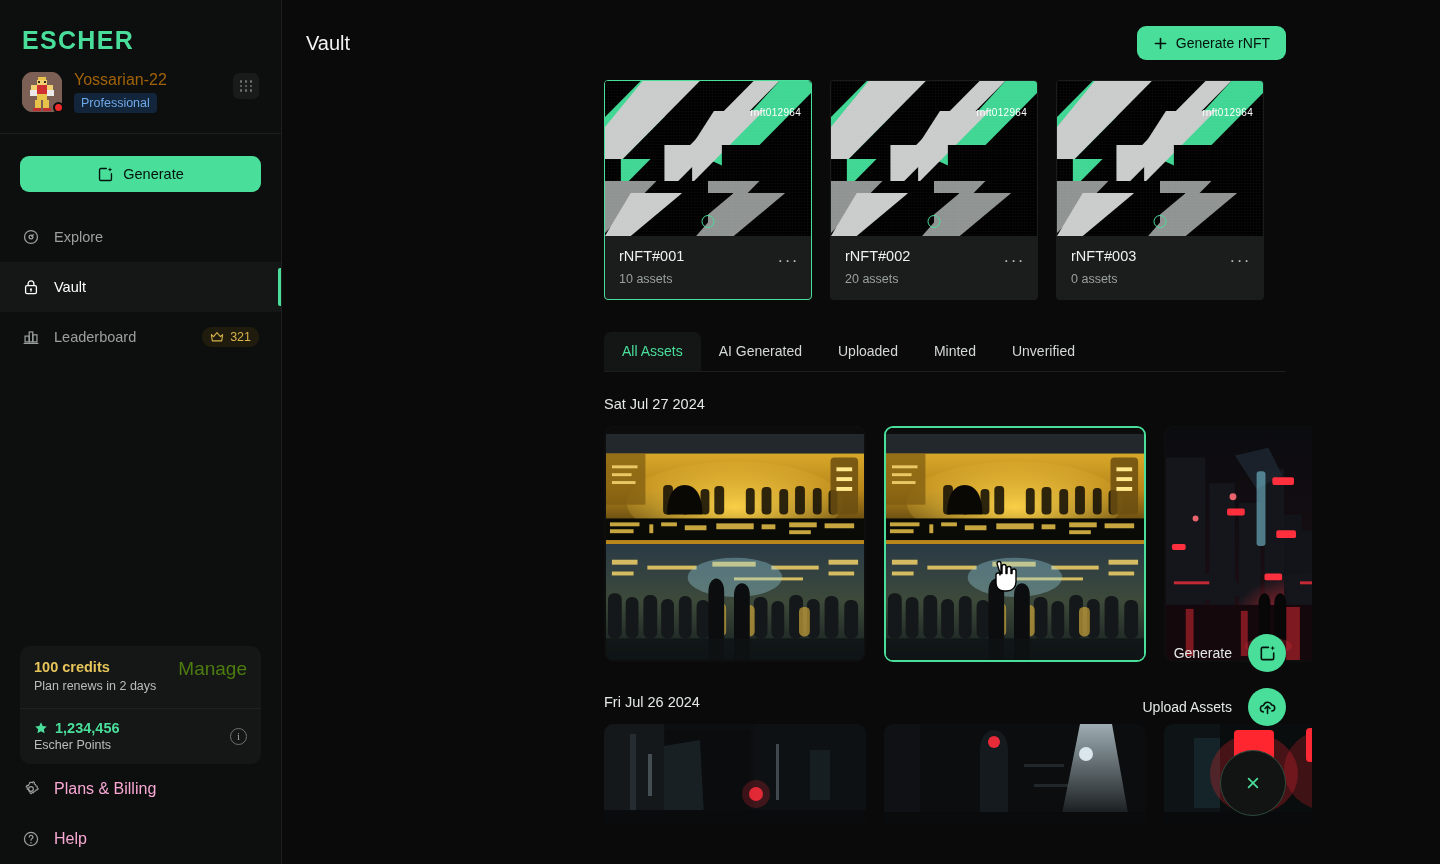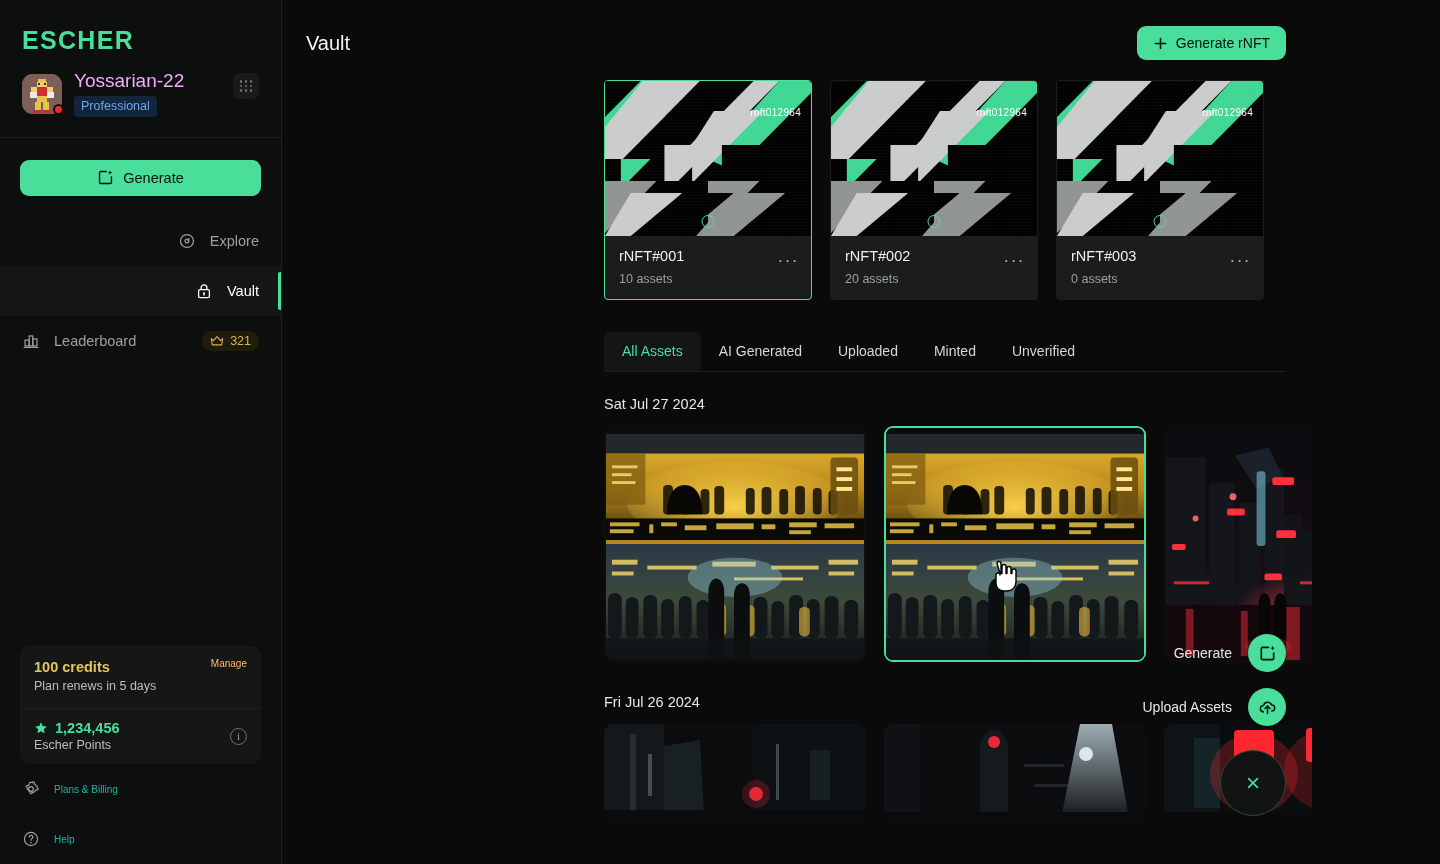--- a/index.html
+++ b/index.html
@@ -32,21 +32,21 @@
   .avatar {
     width: 40px; height: 40px; border-radius: 11px; overflow: hidden;
     background: #7a5c52; display: block;
   }
   .avatar-dot {
     position: absolute; right: -2px; bottom: -1px;
     width: 11px; height: 11px; border-radius: 50%;
     background: #ef2a2a; border: 2px solid #0d0f0e;
   }
   .user-meta { display: flex; flex-direction: column; gap: 4px; }
-  .user-name { font-size: 19px; color: #f0abfc; line-height: 1.1; }
+  .user-name { font-size: 16px; color: #a16207; line-height: 1.1; }
   .user-plan {
     font-size: 12.5px; color: #6fa8e8;
     background: #13253a; border-radius: 4px;
     padding: 2px 7px; align-self: flex-start; line-height: 1.35;
   }
   .grid-btn {
     position: absolute; right: 22px; top: 20px;
     width: 26px; height: 26px; border-radius: 6px;
     background: #181b1a; display: grid; place-items: center;
     cursor: pointer; border: none;
@@ -61,21 +61,21 @@
     background: #4ade9b; color: #04130b;
     border-radius: 9px; border: none;
     display: flex; align-items: center; justify-content: center; gap: 9px;
     font-size: 14.5px; font-family: inherit; cursor: pointer;
   }
 
   .nav { margin-top: 20px; display: flex; flex-direction: column; }
   .nav-item {
     height: 50px; display: flex; align-items: center; gap: 14px;
     padding: 0 22px; color: #9aa09e; font-size: 14.5px;
-    cursor: pointer; position: relative; text-decoration: none; justify-content: flex-end;
+    cursor: pointer; position: relative; text-decoration: none;
   }
   .nav-item.active { background: #141716; color: #ffffff; }
   .nav-item.active::after {
     content: ""; position: absolute; right: 0; top: 6px; bottom: 6px;
     width: 3px; background: #4ade9b; border-radius: 2px 0 0 2px;
   }
   .nav-icon { width: 18px; height: 18px; flex: none; display: grid; place-items: center; }
   .nav-badge {
     margin-left: auto; display: flex; align-items: center; gap: 6px;
     background: #1f1b0d; border-radius: 9px; padding: 3px 8px;
@@ -87,38 +87,38 @@
   .credits-card {
     margin: 0 20px; background: #141716; border-radius: 10px; overflow: hidden;
   }
   .credits-top {
     padding: 12px 14px 12px 14px; display: flex;
     align-items: flex-start; justify-content: space-between;
     border-bottom: 1px solid #1d211f;
   }
   .credits-amount { font-size: 14.5px; font-weight: bold; color: #e8c55a; line-height: 1.35; }
   .credits-sub { font-size: 12.5px; color: #b9bebc; line-height: 1.5; }
-  .credits-manage { font-size: 10px; color: #fdba74; cursor: pointer; }
+  .credits-manage { font-size: 19px; color: #4d7c0f; cursor: pointer; }
   .credits-bot {
     padding: 11px 14px 12px 14px; display: flex;
     align-items: center; justify-content: space-between;
   }
   .pts-val { display: flex; align-items: center; gap: 7px; font-size: 14.5px; font-weight: bold; color: #4ade9b; }
   .pts-label { font-size: 12.5px; color: #b9bebc; margin-top: 2px; }
   .info-circle {
     width: 17px; height: 17px; border-radius: 50%;
     border: 1px solid #6b7270; color: #9aa09e;
     font-size: 11px; display: grid; place-items: center; cursor: pointer;
     font-family: "Liberation Serif", serif;
   }
 
   .sb-foot { display: flex; flex-direction: column; }
   .foot-item {
     height: 50px; display: flex; align-items: center; gap: 14px;
-    padding: 0 22px; color: #14b8a6; font-size: 10px; cursor: pointer;
+    padding: 0 22px; color: #f9a8d4; font-size: 16px; cursor: pointer;
   }
   .powered {
     display: flex; align-items: center; gap: 8px;
     padding: 8px 22px 24px 22px; font-size: 12.5px; color: #b9bebc;
   }
   .rf-name { font-weight: bold; color: #ffffff; font-size: 13px; }
 
   
   .main {
     flex: 1 1 auto; height: 864px; position: relative;
@@ -321,21 +321,21 @@
         </span>
       </div>
     </nav>
 
     <div class="sb-spacer"></div>
 
     <div class="credits-card">
       <div class="credits-top">
         <div>
           <div class="credits-amount">100 credits</div>
-          <div class="credits-sub">Plan renews in 5 days</div>
+          <div class="credits-sub">Plan renews in 2 days</div>
         </div>
         <div class="credits-manage">Manage</div>
       </div>
       <div class="credits-bot">
         <div>
           <div class="pts-val">
             <svg width="14" height="14" viewBox="0 0 20 20">
               <path d="M10 1.8l2.5 5.2 5.7.8-4.1 4 .98 5.6L10 14.7l-5.08 2.7.98-5.6-4.1-4 5.7-.8L10 1.8z" fill="#4ade9b"></path>
             </svg>
             <span>1,234,456</span>

